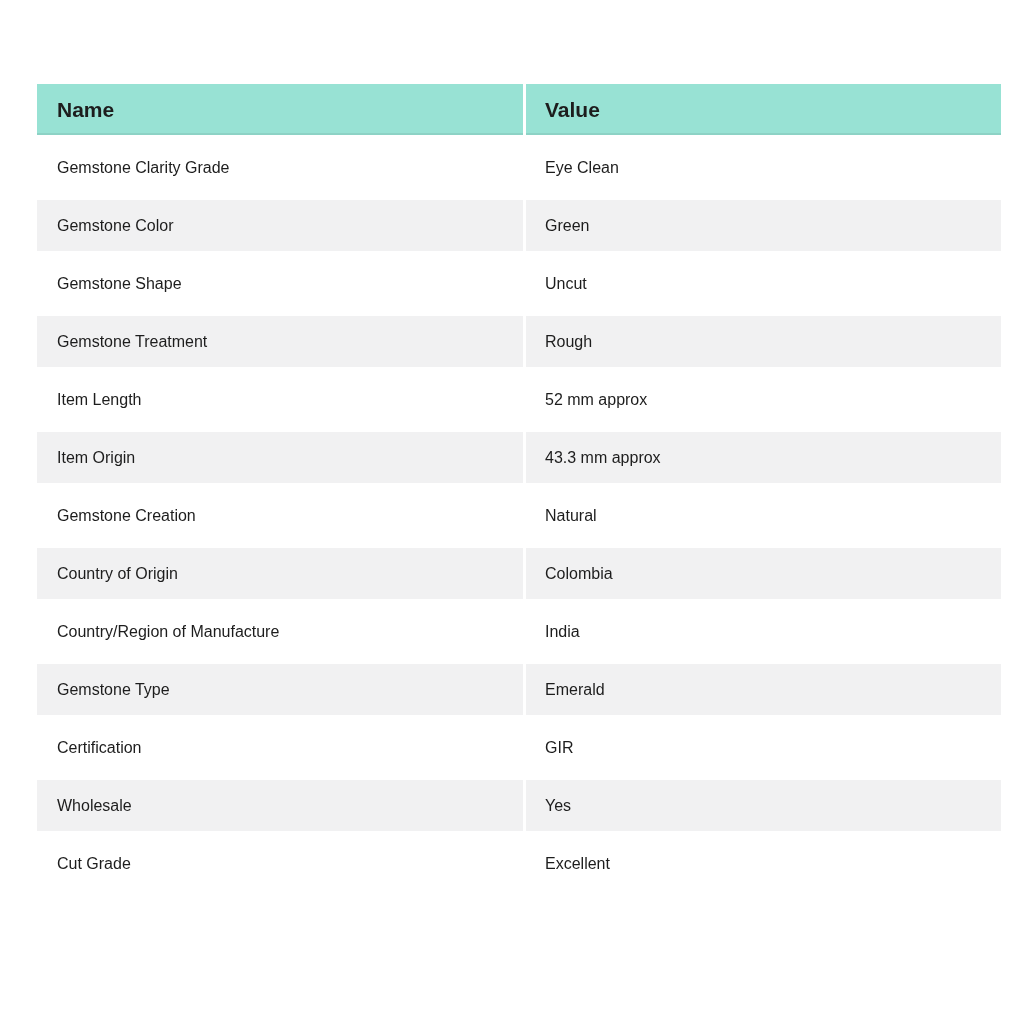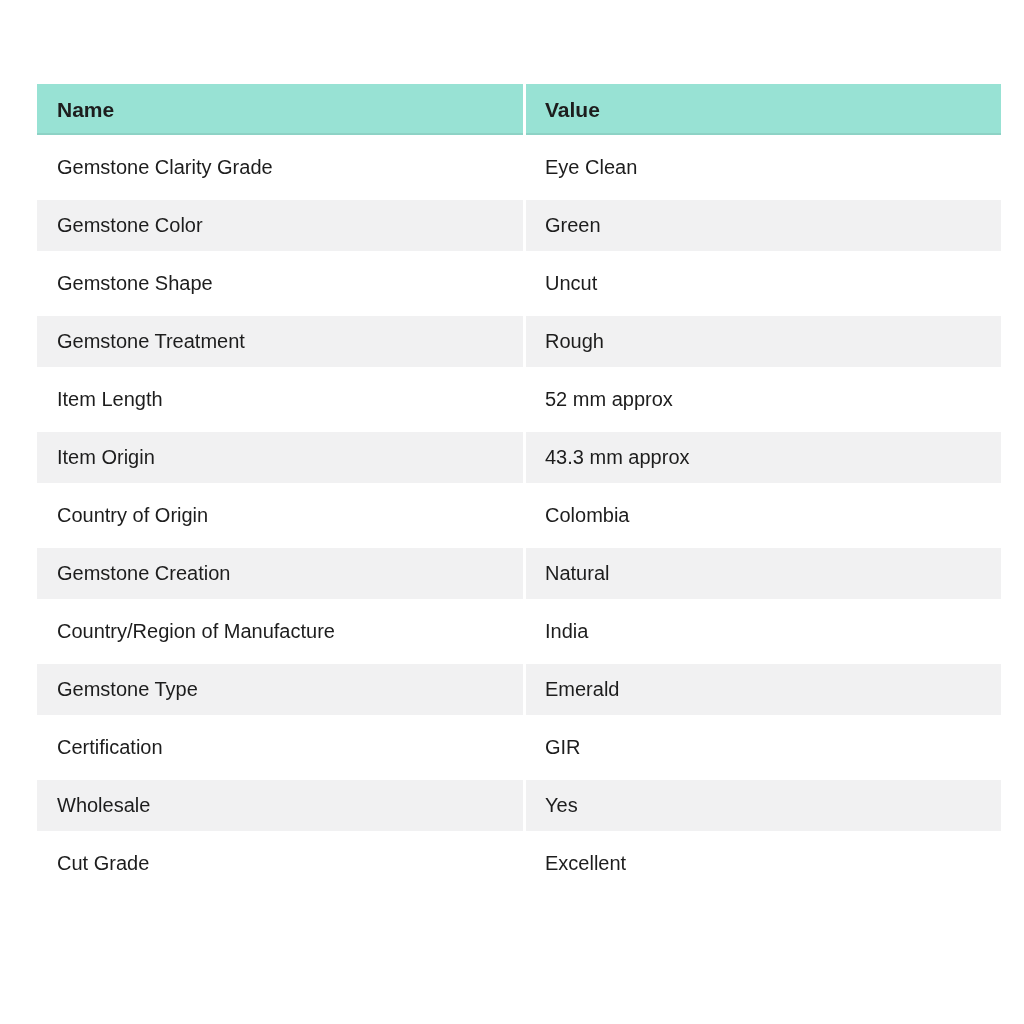--- a/index.html
+++ b/index.html
@@ -23,21 +23,21 @@
     border-collapse: separate;
     border-spacing: 0 7px;
     table-layout: fixed;
     width: 964px;
   }
   th, td {
     box-sizing: border-box;
     height: 51px;
     vertical-align: middle;
     text-align: left;
-    font-size: 20px;
+    font-size: 16px;
     font-weight: 400;
     padding: 0 10px 0 19px;
     white-space: nowrap;
     overflow: hidden;
   }
   col.name-col  { width: 489px; }
   col.value-col { width: 475px; }
   th.name-cell, td.name-cell {
     padding-left: 20px;
     border-right: 3px solid var(--divider, #ffffff);
@@ -85,26 +85,26 @@
         </tr>
         <tr>
           <td class="name-cell">Item Length</td>
           <td class="value-cell">52 mm approx</td>
         </tr>
         <tr>
           <td class="name-cell">Item Origin</td>
           <td class="value-cell">43.3 mm approx</td>
         </tr>
         <tr>
+          <td class="name-cell">Gemstone Creation</td>
+          <td class="value-cell">Natural</td>
+        </tr>
+        <tr>
           <td class="name-cell">Country of Origin</td>
           <td class="value-cell">Colombia</td>
-        </tr>
-        <tr>
-          <td class="name-cell">Gemstone Creation</td>
-          <td class="value-cell">Natural</td>
         </tr>
         <tr>
           <td class="name-cell">Country/Region of Manufacture</td>
           <td class="value-cell">India</td>
         </tr>
         <tr>
           <td class="name-cell">Gemstone Type</td>
           <td class="value-cell">Emerald</td>
         </tr>
         <tr>

